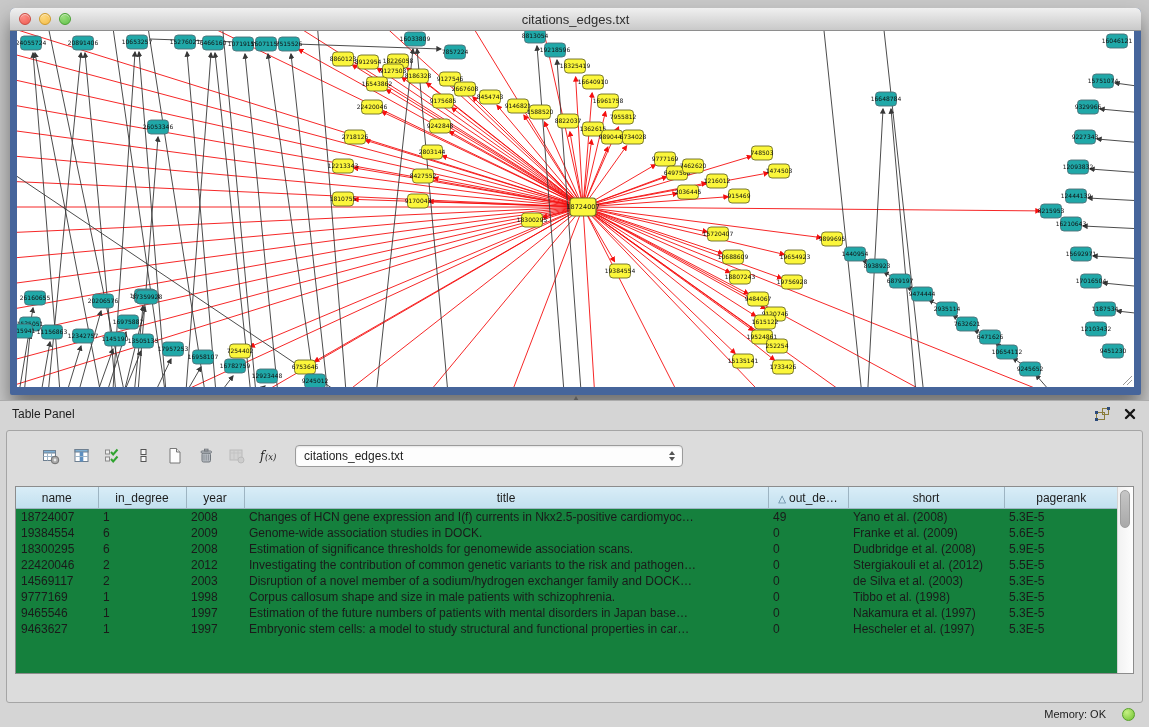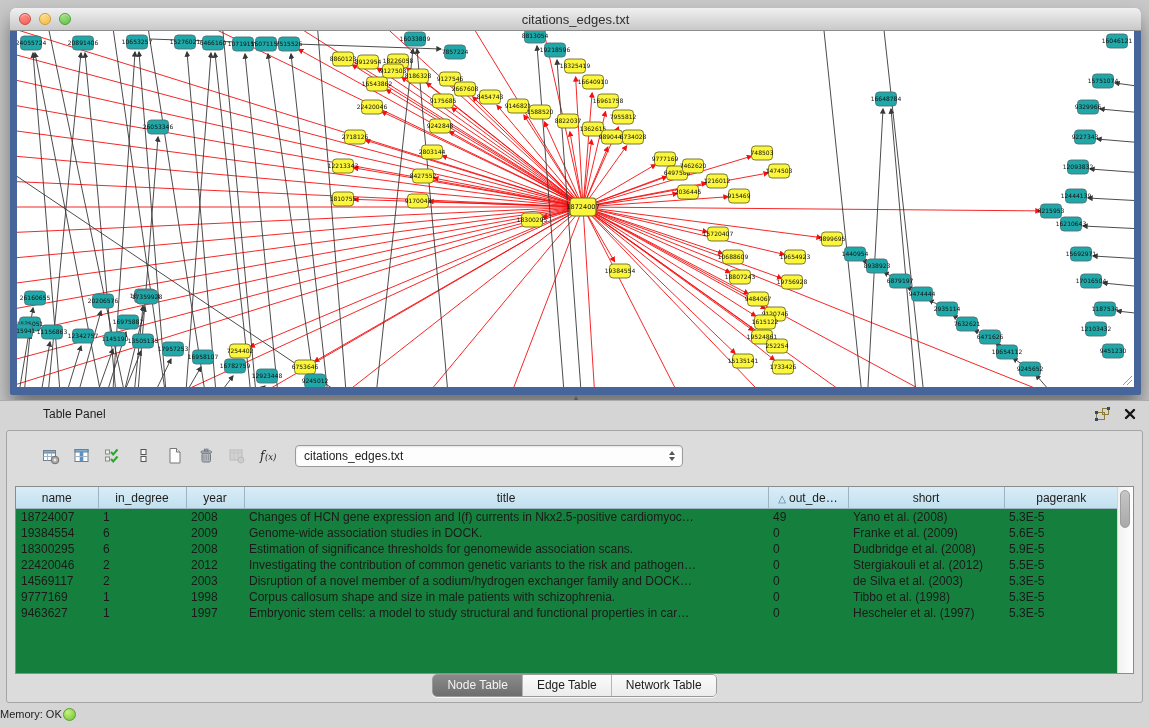--- a/index.html
+++ b/index.html
@@ -23,21 +23,21 @@
   .canvas{position:absolute;left:7px;top:23px;width:1117px;height:356px;background:#FFFFFF;overflow:hidden;}
   #net{position:absolute;left:0;top:0;}
   .grip{position:absolute;right:1px;bottom:1px;}
 
   .splitter-cursor{position:absolute;left:572px;top:396px;width:0;height:0;
     border-left:4px solid transparent;border-right:4px solid transparent;
     border-bottom:7px solid #5A5A5A;}
 
   
   .table-panel{position:absolute;left:0;top:400px;width:1149px;height:327px;
-    background:#D5D5D5;border-top:1px solid #ABABAB;box-sizing:border-box;padding-left:31px;}
+    background:#D5D5D5;border-top:1px solid #ABABAB;box-sizing:border-box;}
   .panel-titlebar{height:26px;display:flex;align-items:center;padding:0 12px;}
   .panel-title{font-size:12px;color:#1E1E1E;flex:1;}
   .panel-icons{display:flex;gap:12px;align-items:center;}
   .panel-body{position:absolute;left:6px;right:6px;top:29px;height:271px;
     background:#DCDCDC;border:1px solid #A5A5A5;border-radius:3px;}
   .toolbar{position:absolute;left:30px;top:11px;height:28px;display:flex;align-items:center;}
   #toolbar-icons{display:flex;gap:4px;align-items:center;}
   .tool-btn{width:27px;height:26px;display:flex;align-items:center;justify-content:center;
     background:transparent;border:0;padding:0;}
   .tool-btn.disabled{opacity:.5;}
@@ -62,22 +62,22 @@
   .vthumb{position:absolute;left:2px;top:3px;width:10px;height:38px;border-radius:6px;
     background:linear-gradient(#C6C6C6,#A9A9A9);border:1px solid #9E9E9E;box-sizing:border-box;}
   .tabbar{position:absolute;left:0;right:0;bottom:5px;display:flex;justify-content:center;}
   .tabgroup{display:flex;border:1px solid #9A9A9A;border-radius:5px;overflow:hidden;
     box-shadow:0 1px 0 rgba(255,255,255,.8);}
   .tab{padding:2px 14px;font-size:12px;line-height:17px;
     background:linear-gradient(#FBFBFB,#ECECEC);color:#1D1D1D;border-right:1px solid #B5B5B5;}
   .tab:last-child{border-right:none;}
   .tab.selected{background:linear-gradient(#8A8A8A,#6E6E6E);color:#F4F4F4;}
   .status-bar{position:absolute;left:0;bottom:0;width:100%;height:26px;
-    display:flex;align-items:center;
-    padding-right:14px;gap:1px;font-size:11px;color:#222;box-sizing:border-box;}
+    display:flex;align-items:center;justify-content:flex-end;
+    padding-right:14px;gap:16px;font-size:11px;color:#222;box-sizing:border-box;}
   .mem-dot{width:13px;height:13px;border-radius:50%;
     background:radial-gradient(circle at 35% 30%,#C6F183,#6FC131);
     border:1px solid #56A028;box-sizing:border-box;}
 </style>
 </head>
 <body>
 
 <div class="net-window">
   <div class="titlebar">
     <div class="lights">
@@ -841,39 +841,41 @@
             <tr>
               <td>9777169</td>
               <td>1</td>
               <td>1998</td>
               <td>Corpus callosum shape and size in male patients with schizophrenia.</td>
               <td>0</td>
               <td>Tibbo et al. (1998)</td>
               <td>5.3E-5</td>
             </tr>
             <tr>
+              <td>9465546</td>
+              <td>1</td>
+              <td>1997</td>
+              <td>Estimation of the future numbers of patients with mental disorders in Japan base…</td>
+              <td>0</td>
+              <td>Nakamura et al. (1997)</td>
+              <td>5.3E-5</td>
+            </tr>
+            <tr>
               <td>9463627</td>
               <td>1</td>
               <td>1997</td>
               <td>Embryonic stem cells: a model to study structural and functional properties in car…</td>
               <td>0</td>
               <td>Hescheler et al. (1997)</td>
               <td>5.3E-5</td>
             </tr>
           </tbody>
       </table>
       <div class="vscroll">
         <div class="vthumb"></div>
       </div>
     </div>
-    <div class="tabbar">
-      <div class="tabgroup" id="tabgroup">
-          <div class="tab selected">Node Table</div>
-          <div class="tab">Edge Table</div>
-          <div class="tab">Network Table</div>
-        </div>
-    </div>
   </div>
   <div class="status-bar">
     <span>Memory: OK</span>
     <span class="mem-dot"></span>
   </div>
 </div>
 
 </body></html>

